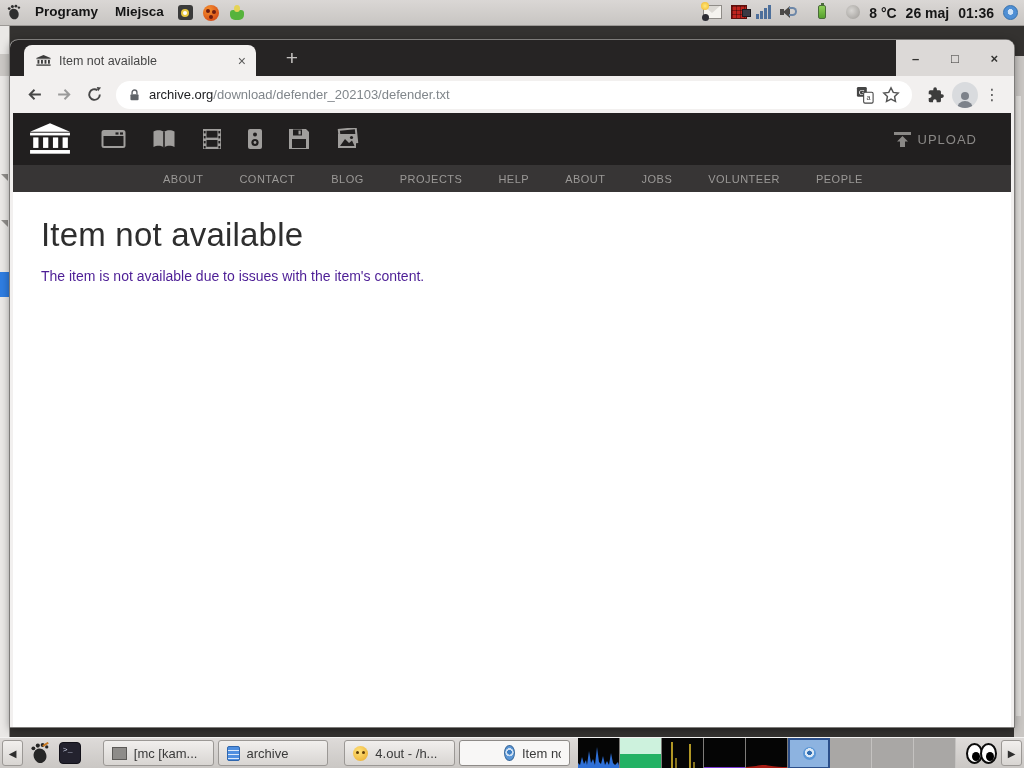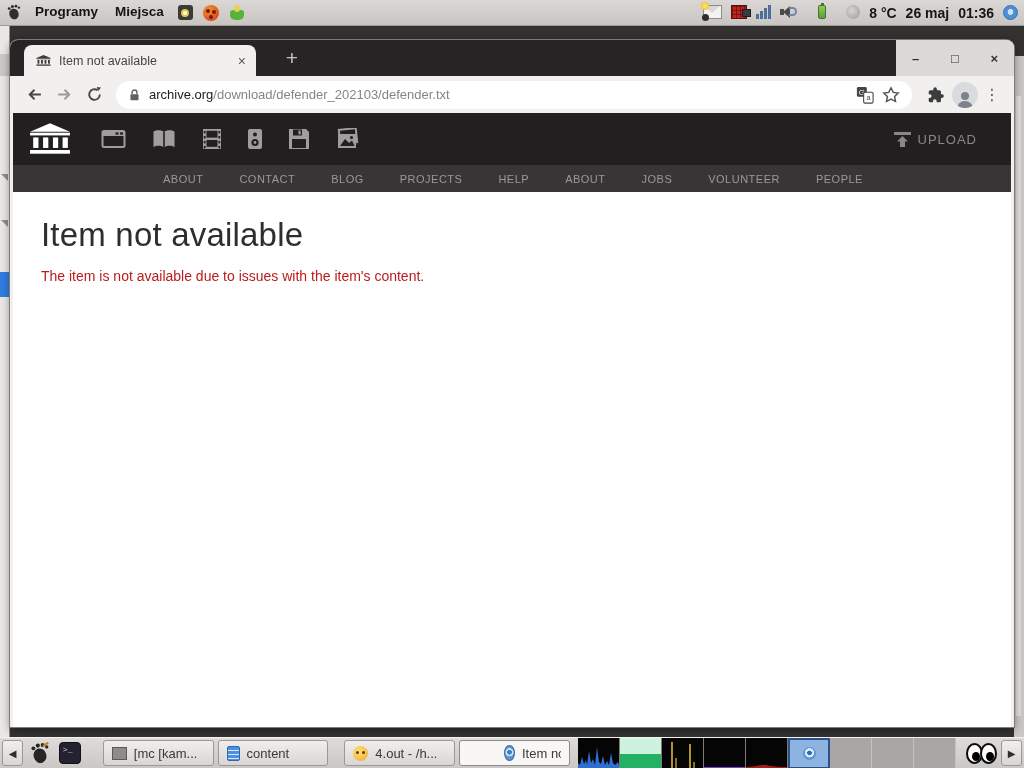--- a/index.html
+++ b/index.html
@@ -82,21 +82,21 @@
   .page { position:absolute; left:3px; right:3px; top:73px; bottom:0; background:#ffffff; overflow:hidden; }
   .ia-header { height:52px; background:#211f1f; display:flex; align-items:center; padding:0 16px; }
   .ia-medias { display:flex; align-items:center; gap:25px; margin-left:30px; }
   .ia-spacer { flex:1; }
   .upload { display:flex; align-items:center; gap:6px; color:#8a8886; font-size:13px; letter-spacing:1px; margin-right:18px; }
   .ia-nav { height:27px; background:#373535; position:relative; }
   .ia-nav-row { position:absolute; left:150px; top:0; width:700px; height:27px; display:flex; align-items:center; justify-content:space-between; }
   .ia-link { font-size:11px; color:#9b9997; letter-spacing:.5px; }
   .content { padding:24px 28px; }
   .content h1 { font-size:33px; font-weight:400; color:#2e2e2e; letter-spacing:.2px; }
-  .content p { margin-top:14px; font-size:14px; color:#b91c1c; }
+  .content p { margin-top:14px; font-size:14px; color:#4c1d95; }
 
   
   .taskbar { position:absolute; left:0; bottom:0; width:1024px; height:31px;
     background:linear-gradient(#dedbd9,#cac7c4); border-top:1px solid #f3f2f1;
     display:flex; align-items:center; padding:0 2px; gap:4px; z-index:30; }
   .tbtn { background:linear-gradient(#f1efed,#d8d5d2); border:1px solid #9b9895; border-radius:3px;
     height:26px; display:flex; align-items:center; justify-content:center; }
   .scrollbtn { width:21px; font-size:10px; color:#2e2e2e; }
   .taskicon { width:26px; height:26px; display:flex; align-items:center; justify-content:center; }
   .termicon { width:22px; height:22px; background:#23222e; border:1px solid #111018; border-radius:4px;
@@ -383,21 +383,21 @@
       <span class="termicon">&gt;_</span>
     </span>
   <span style="width:12px"></span>
 
   <span class="tbtn taskwin">
     <span class="mini-term"></span>
     <span class="lbl">[mc [kam...</span>
   </span>
   <span class="tbtn taskwin">
     <span class="mini-doc"></span>
-    <span class="lbl">content</span>
+    <span class="lbl">archive</span>
   </span>
   <span style="width:8px"></span>
   <span class="tbtn taskwin">
     <span class="mini-cat">
         <i></i>
         <b></b>
       </span>
     <span class="lbl">4.out - /h...</span>
   </span>
   <span class="tbtn taskwin active">

